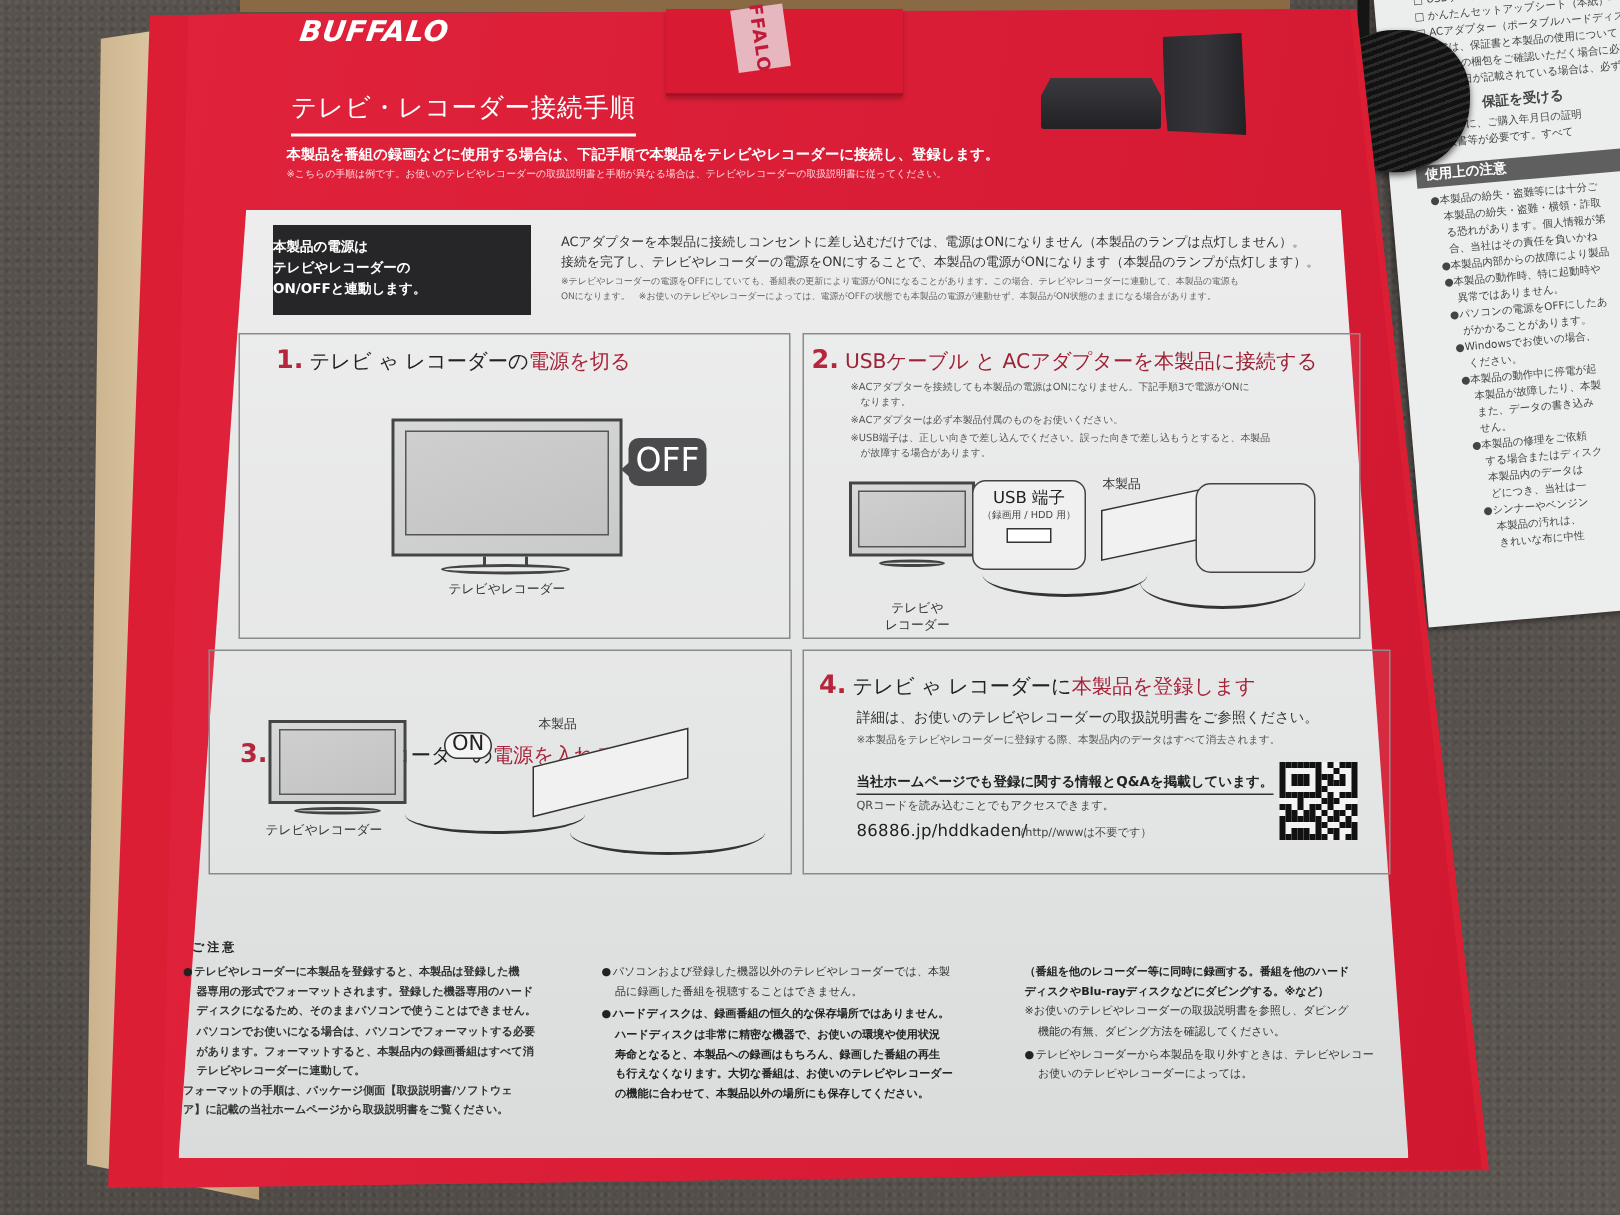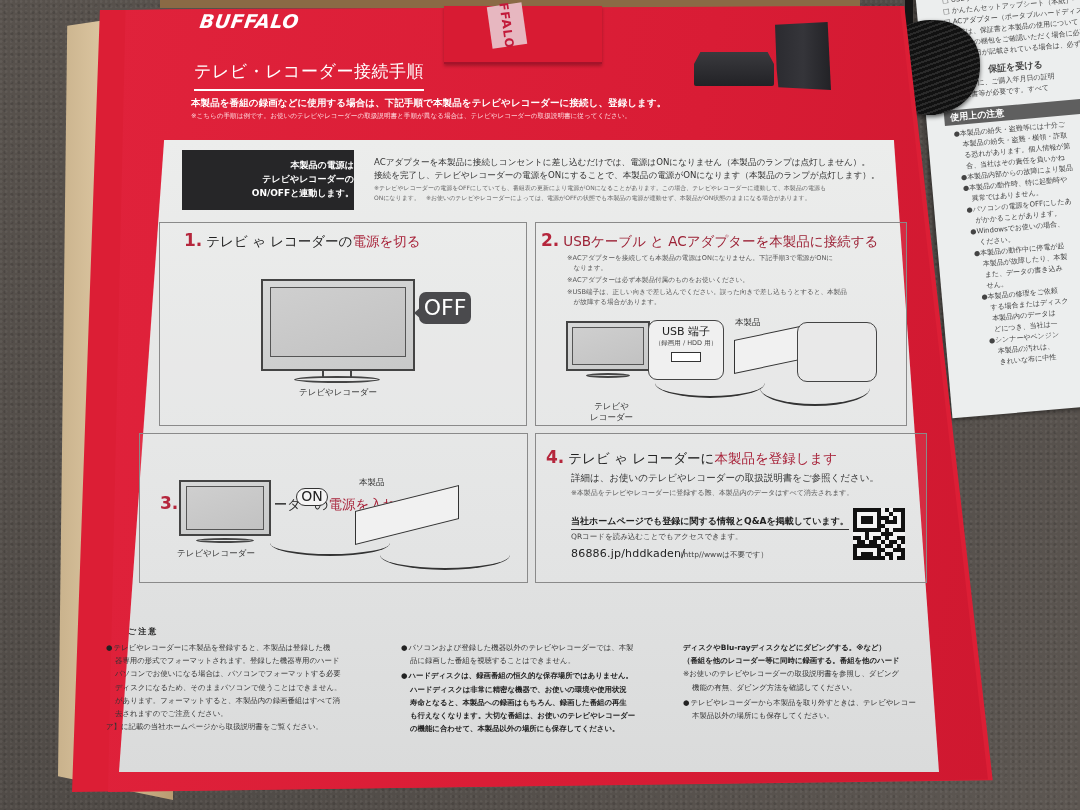--- a/index.html
+++ b/index.html
@@ -89,21 +89,21 @@
 
   
   .panel {
     position: absolute; left: 119px; top: 140px; width: 820px; height: 632px;
     background: linear-gradient(180deg, #ecedec 0%, #e2e3e3 60%, #dadbdb 100%);
     clip-path: polygon(5.5% 0, 94.5% 0, 100% 100%, 0 100%);
   }
   .power-box {
     position: absolute; left: 182px; top: 150px; width: 172px; height: 60px;
     background: #262628; color: #fff; font-size: 9px; font-weight: bold;
-    text-align: right; line-height: 14px; padding-top: 8px;
+    text-align: left; line-height: 14px; padding-top: 8px;
   }
   .power-text { position: absolute; left: 374px; top: 156px; width: 510px; color: #333; }
   .power-text .pt-main { font-size: 8.6px; line-height: 13px; }
   .power-text .pt-note { font-size: 6px; line-height: 10px; color: #666; margin-top: 1px; }
 
   .step {
     position: absolute; border: 1px solid #8a8a8a; background: rgba(255,255,255,0.08);
   }
   .step-title { position: absolute; font-size: 13.5px; color: #222; white-space: nowrap; }
   .step-title .num { color: #b5263c; font-size: 17px; font-weight: bold; margin-right: 4px; }
@@ -159,21 +159,21 @@
     display: grid; grid-template-columns: repeat(13, 1fr); grid-template-rows: repeat(13,1fr);
     background: #f3f3f3;
   }
   .qr i { display: block; }
   .qr i.b { background: #111; }
 
   
   .caution-title { position: absolute; left: 128px; top: 626px; font-size: 8px; font-weight: bold; color: #222; letter-spacing: 2px; }
   .caution-col { position: absolute; font-size: 7.4px; line-height: 13.2px; color: #333; }
   .caution-col .bold { font-weight: bold; color: #222; }
-  .c1 { left: 106px; top: 641px; width: 272px; }
+  .c1 { left: 122px; top: 641px; width: 272px; font-weight: bold; }
   .c2 { left: 401px; top: 641px; width: 275px; }
   .c3 { left: 683px; top: 641px; width: 270px; }
   .bullet::before { content: "●"; margin-right: 1px; color: #222; }
   .indent { padding-left: 9px; }
 </style>
 </head>
 <body>
 
 <div class="wood-top"></div>
 <div class="insert-sheet">
@@ -479,35 +479,36 @@
     <i class="b"></i>
     <i></i>
     <i class="b"></i>
     <i class="b"></i>
   </div>
 
 <div class="caution-title">ご注意</div>
 <div class="caution-col c1" id="c1">
     <div class="bullet">テレビやレコーダーに本製品を登録すると、本製品は登録した機</div>
     <div class="indent">器専用の形式でフォーマットされます。登録した機器専用のハード</div>
+    <div class="indent">ディスクになるため、そのままパソコンで使うことはできません。</div>
     <div class="indent">パソコンでお使いになる場合は、パソコンでフォーマットする必要</div>
-    <div class="indent">ディスクになるため、そのままパソコンで使うことはできません。</div>
     <div class="indent">があります。フォーマットすると、本製品内の録画番組はすべて消</div>
-    <div class="indent">去されますのでご注意ください。</div>
+    <div class="indent">テレビやレコーダーに連動して。</div>
+    <div>フォーマットの手順は、パッケージ側面【取扱説明書/ソフトウェ</div>
     <div>ア】に記載の当社ホームページから取扱説明書をご覧ください。</div>
   </div>
 <div class="caution-col c2" id="c2">
     <div class="bullet">パソコンおよび登録した機器以外のテレビやレコーダーでは、本製</div>
     <div class="indent">品に録画した番組を視聴することはできません。</div>
     <div class="bullet bold" style="margin-top: 2px;">ハードディスクは、録画番組の恒久的な保存場所ではありません。</div>
     <div class="indent bold">ハードディスクは非常に精密な機器で、お使いの環境や使用状況</div>
     <div class="indent bold">寿命となると、本製品への録画はもちろん、録画した番組の再生</div>
     <div class="indent bold">も行えなくなります。大切な番組は、お使いのテレビやレコーダー</div>
     <div class="indent bold">の機能に合わせて、本製品以外の場所にも保存してください。</div>
   </div>
 <div class="caution-col c3" id="c3">
+    <div class="bold">（番組を他のレコーダー等に同時に録画する。番組を他のハード</div>
     <div class="bold">ディスクやBlu-rayディスクなどにダビングする。※など）</div>
-    <div class="bold">（番組を他のレコーダー等に同時に録画する。番組を他のハード</div>
     <div>※お使いのテレビやレコーダーの取扱説明書を参照し、ダビング</div>
     <div class="indent">機能の有無、ダビング方法を確認してください。</div>
     <div class="bullet" style="margin-top: 2px;">テレビやレコーダーから本製品を取り外すときは、テレビやレコー</div>
-    <div class="indent">本製品以外の場所にも保存してください。</div>
+    <div class="indent">お使いのテレビやレコーダーによっては。</div>
   </div>
 
 </body></html>

